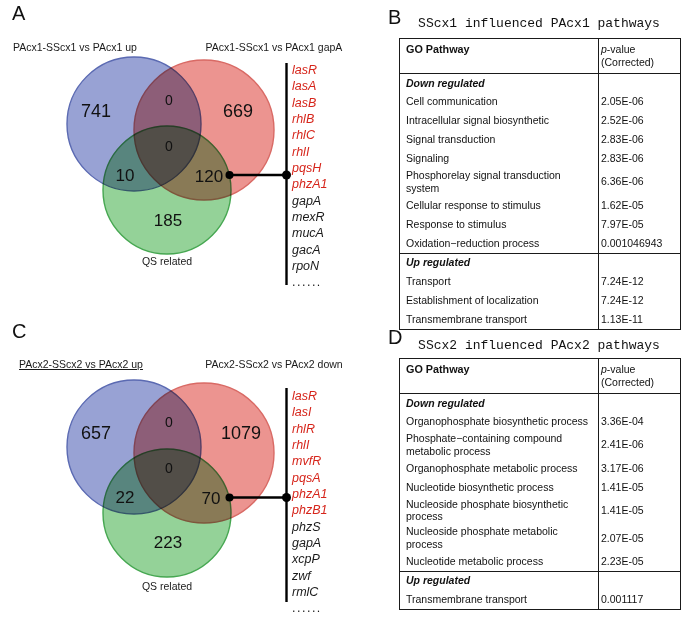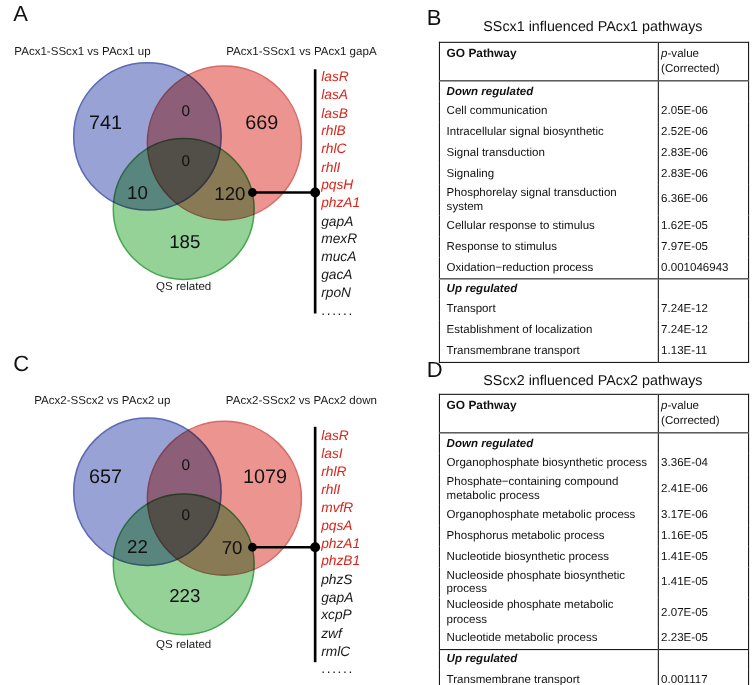--- a/index.html
+++ b/index.html
@@ -22,21 +22,21 @@
   text.vnum.big { font-size:18px; }
   text.vnum.mid { font-size:17px; }
   text.vnum.zero { font-size:14px; }
   .conn { stroke:#000; stroke-width:2.4; }
   .conn-dot { fill:#000; }
 
   .genes { font-style:italic; font-size:12.5px; line-height:16.35px; color:#1a1a1a; z-index:2; }
   .genes .g-red { color:#d6251b; }
   .genes .g-dots { font-style:normal; letter-spacing:1.5px; }
 
-  .tbl-title { font-size:13px; color:#111; text-align:center; width:282px; }
+  .tbl-title { font-size:13px; color:#111; text-align:center; width:282px;font-family:Liberation Mono, monospace; }
   table.gotable {
     border-collapse:collapse; width:281px; table-layout:fixed;
     font-size:10.5px; color:#111; border:1.5px solid #1a1a1a;
   }
   table.gotable col.c-name { width:199px; }
   table.gotable col.c-p    { width:82px; }
   table.gotable td { padding:1px 3px 1px 6px; vertical-align:middle; line-height:12.8px; }
   table.gotable td.pcol { border-left:1.2px solid #1a1a1a; padding:1px 2px; }
   table.gotable tr.hdr td { border-bottom:1.5px solid #1a1a1a; height:29px; vertical-align:top; padding-top:4px; }
   table.gotable tr.hdr td.namecol { font-weight:bold; font-size:10.8px; }
@@ -172,21 +172,21 @@
           <td class="pcol">7.24E-12</td>
         </tr>
       <tr class="row">
           <td>Transmembrane transport</td>
           <td class="pcol">1.13E-11</td>
         </tr>
     </tbody>
   </table>
 
   <div class="abs panel-letter" style="left:12px;top:320px;">C</div>
-  <div class="abs setlabel" style="left:20px;top:358px;width:146px;">PAcx2-SScx2 vs PAcx2 up</div>
+  <div class="abs setlabel" style="left:8px;top:358px;width:146px;text-decoration:underline;">PAcx2-SScx2 vs PAcx2 up</div>
   <div class="abs setlabel" style="left:196px;top:358px;width:156px;">PAcx2-SScx2 vs PAcx2 down</div>
   <div class="abs qslabel" style="left:107px;top:580px;">QS related</div>
   <div class="abs genes" style="left:292px;top:388px;">
     <div class="g-red">lasR</div>
     <div class="g-red">lasI</div>
     <div class="g-red">rhlR</div>
     <div class="g-red">rhlI</div>
     <div class="g-red">mvfR</div>
     <div class="g-red">pqsA</div>
     <div class="g-red">phzA1</div>
@@ -224,24 +224,20 @@
         </tr>
       <tr class="row">
           <td>Phosphate−containing compound metabolic process</td>
           <td class="pcol">2.41E-06</td>
         </tr>
       <tr class="row">
           <td>Organophosphate metabolic process</td>
           <td class="pcol">3.17E-06</td>
         </tr>
       <tr class="row">
-          <td>Phosphorus metabolic process</td>
-          <td class="pcol">1.16E-05</td>
-        </tr>
-      <tr class="row">
           <td>Nucleotide biosynthetic process</td>
           <td class="pcol">1.41E-05</td>
         </tr>
       <tr class="row">
           <td>Nucleoside phosphate biosynthetic process</td>
           <td class="pcol">1.41E-05</td>
         </tr>
       <tr class="row">
           <td>Nucleoside phosphate metabolic process</td>
           <td class="pcol">2.07E-05</td>

